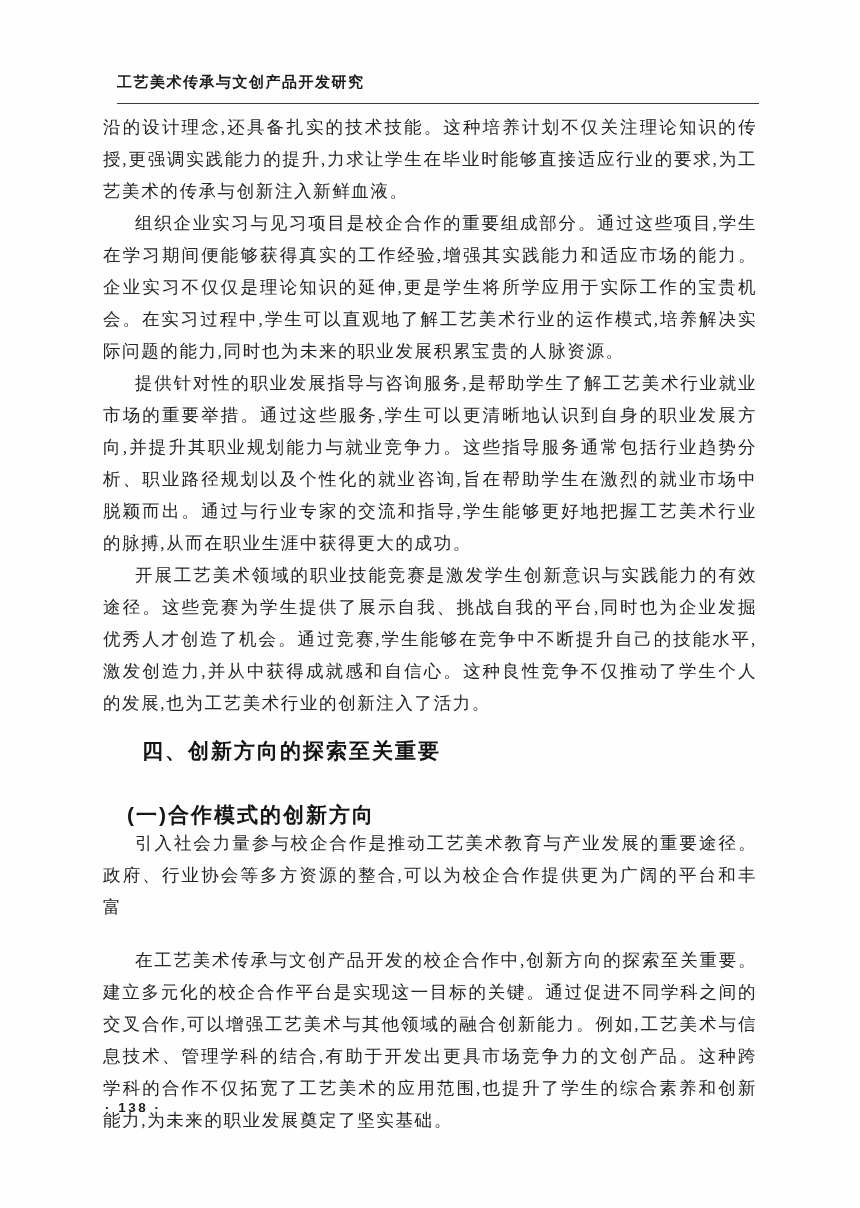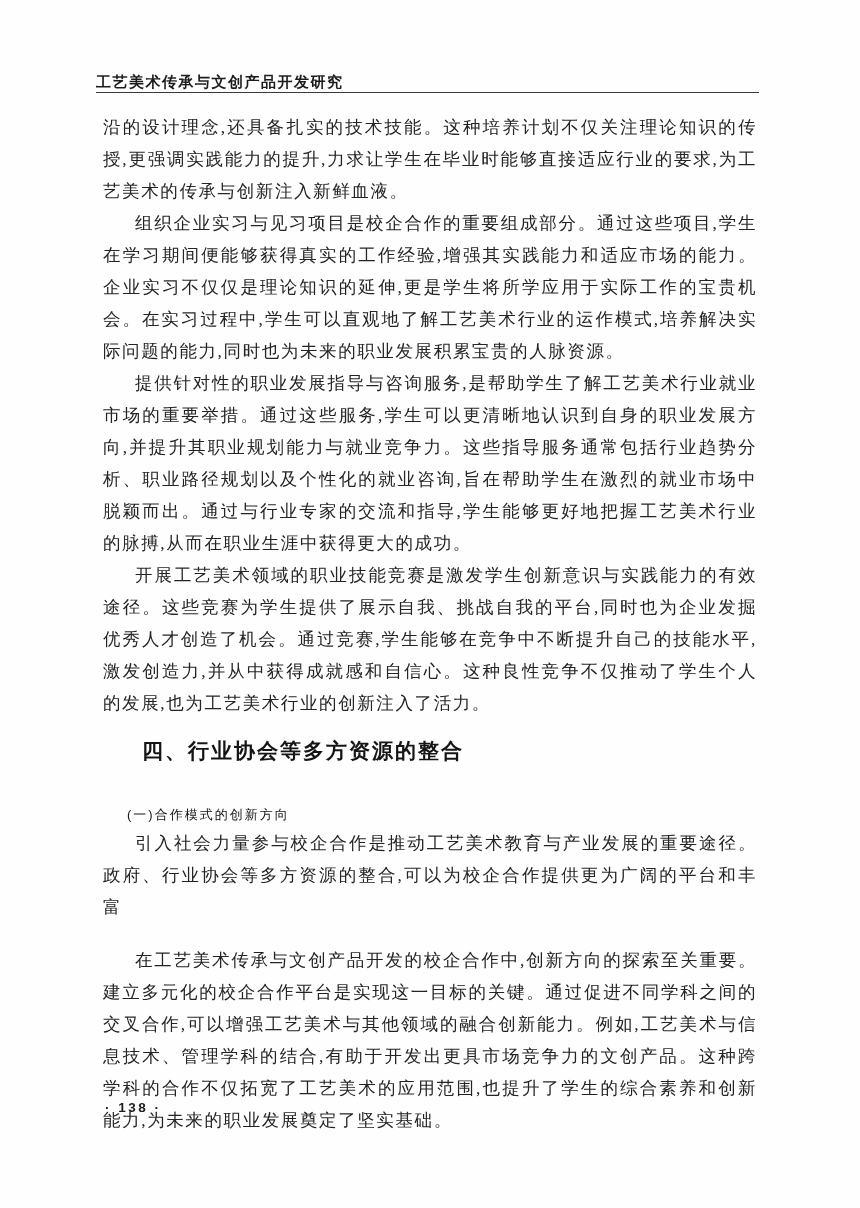--- a/index.html
+++ b/index.html
@@ -11,23 +11,24 @@
     position: relative;
     width: 860px;
     height: 1208px;
     background: #fefefe;
     overflow: hidden;
     font-family: "Liberation Serif", "DejaVu Serif", serif;
     color: #222222;
   }
   .doc-header {
     position: absolute;
-    left: 96px;
+    left: 117px;
     right: 101px;
     top: 72px;
+    padding-bottom: 11px;
     border-bottom: 1.5px solid #3a3a3a;
   }
   .doc-header-title {
     font-family: "Liberation Sans", "DejaVu Sans", sans-serif;
     font-weight: 700;
     font-size: 15px;
     line-height: 20px;
     letter-spacing: 1.5px;
     color: #1c1c1c;
   }
@@ -54,22 +55,22 @@
     font-family: "Liberation Sans", "DejaVu Sans", sans-serif;
     font-weight: 700;
     font-size: 21px;
     line-height: 30px;
     letter-spacing: 2px;
     color: #151515;
   }
   .subsection-heading {
     margin: 37px 0 0 24px;
     font-family: "Liberation Sans", "DejaVu Sans", sans-serif;
-    font-weight: 400;
-    font-size: 13px;
+    font-weight: 700;
+    font-size: 21px;
     line-height: 24px;
     letter-spacing: 2px;
     color: #151515;
   }
   .after-sub {
     margin-top: 21px;
   }
   .page-number {
     position: absolute;
     left: 105px;
@@ -91,21 +92,21 @@
   <div class="doc-header">
     <div class="doc-header-title">工艺美术传承与文创产品开发研究</div>
   </div>
 
   <div class="body-text">
     <p class="para">沿的设计理念,还具备扎实的技术技能。这种培养计划不仅关注理论知识的传授,更强调实践能力的提升,力求让学生在毕业时能够直接适应行业的要求,为工艺美术的传承与创新注入新鲜血液。</p>
     <p class="para indent">组织企业实习与见习项目是校企合作的重要组成部分。通过这些项目,学生在学习期间便能够获得真实的工作经验,增强其实践能力和适应市场的能力。企业实习不仅仅是理论知识的延伸,更是学生将所学应用于实际工作的宝贵机会。在实习过程中,学生可以直观地了解工艺美术行业的运作模式,培养解决实际问题的能力,同时也为未来的职业发展积累宝贵的人脉资源。</p>
     <p class="para indent">提供针对性的职业发展指导与咨询服务,是帮助学生了解工艺美术行业就业市场的重要举措。通过这些服务,学生可以更清晰地认识到自身的职业发展方向,并提升其职业规划能力与就业竞争力。这些指导服务通常包括行业趋势分析、职业路径规划以及个性化的就业咨询,旨在帮助学生在激烈的就业市场中脱颖而出。通过与行业专家的交流和指导,学生能够更好地把握工艺美术行业的脉搏,从而在职业生涯中获得更大的成功。</p>
     <p class="para indent">开展工艺美术领域的职业技能竞赛是激发学生创新意识与实践能力的有效途径。这些竞赛为学生提供了展示自我、挑战自我的平台,同时也为企业发掘优秀人才创造了机会。通过竞赛,学生能够在竞争中不断提升自己的技能水平,激发创造力,并从中获得成就感和自信心。这种良性竞争不仅推动了学生个人的发展,也为工艺美术行业的创新注入了活力。</p>
 
-    <h2 class="section-heading">四、行业协会等多方资源的整合</h2>
+    <h2 class="section-heading">四、创新方向的探索至关重要</h2>
 
     <h3 class="subsection-heading">(一)合作模式的创新方向</h3>
 
     <p class="para indent">引入社会力量参与校企合作是推动工艺美术教育与产业发展的重要途径。政府、行业协会等多方资源的整合,可以为校企合作提供更为广阔的平台和丰富</p>
     <p class="para indent after-sub">在工艺美术传承与文创产品开发的校企合作中,创新方向的探索至关重要。建立多元化的校企合作平台是实现这一目标的关键。通过促进不同学科之间的交叉合作,可以增强工艺美术与其他领域的融合创新能力。例如,工艺美术与信息技术、管理学科的结合,有助于开发出更具市场竞争力的文创产品。这种跨学科的合作不仅拓宽了工艺美术的应用范围,也提升了学生的综合素养和创新能力,为未来的职业发展奠定了坚实基础。</p>
   </div>
 
   <div class="page-number">· 138 ·</div>
 
 </div>

